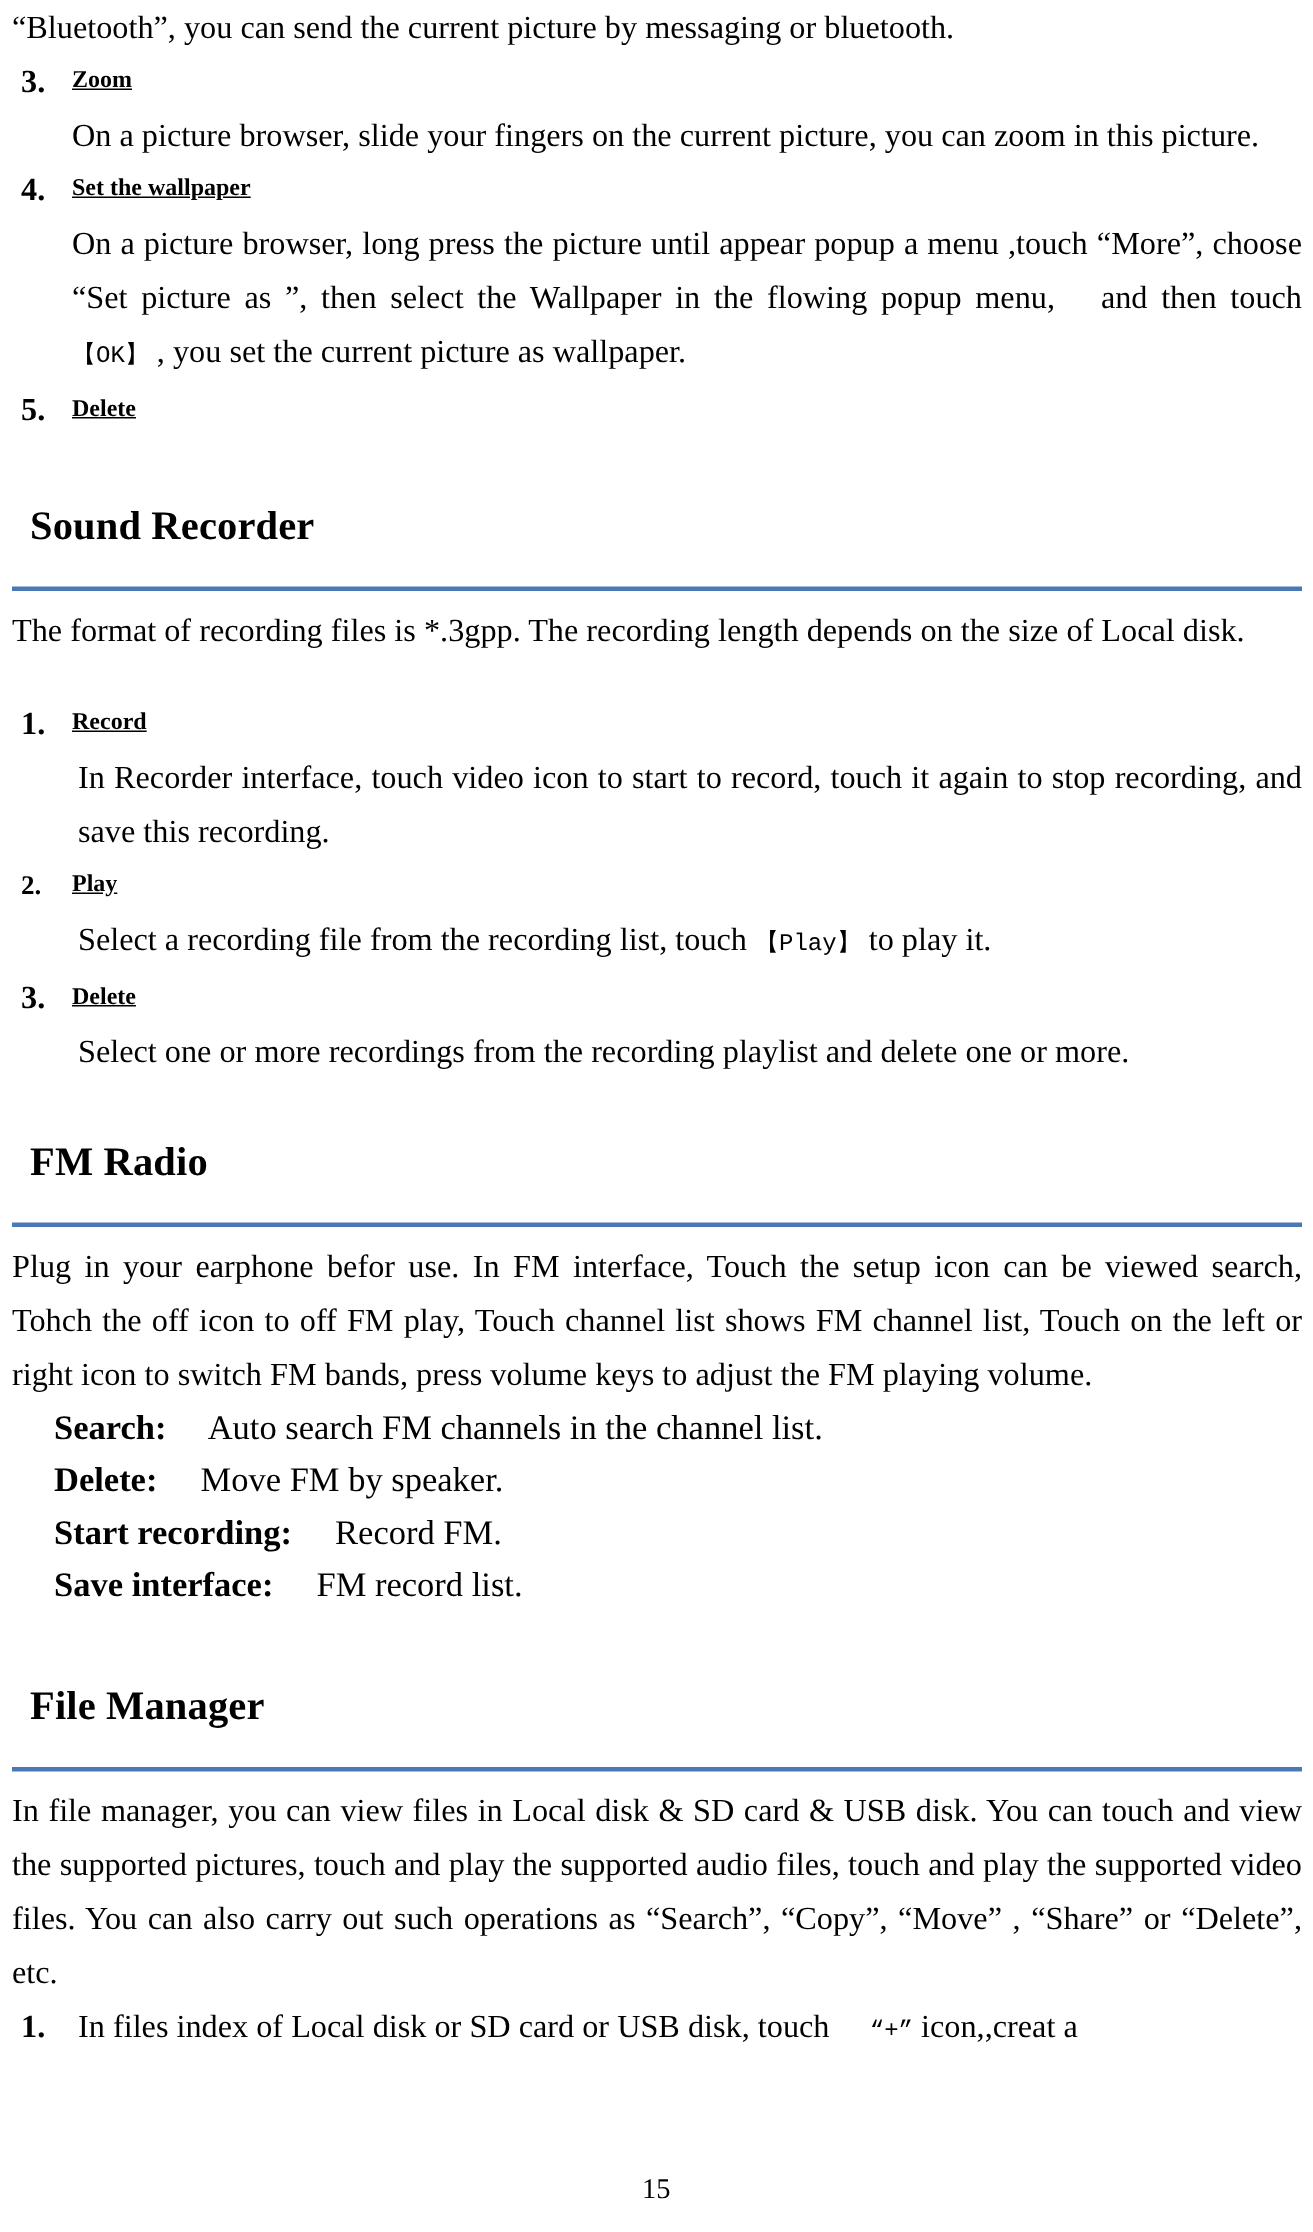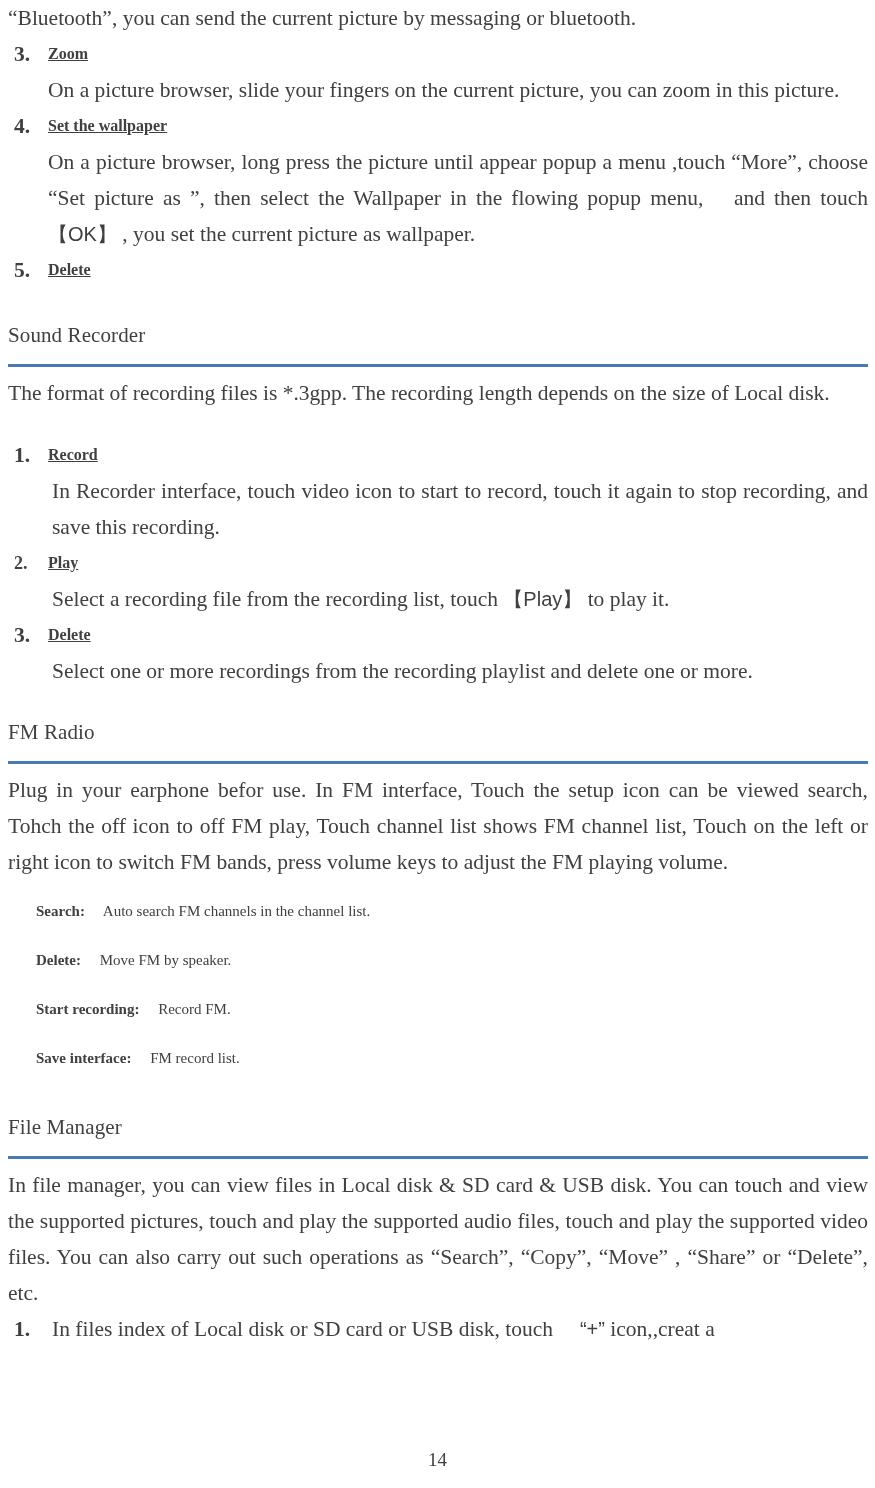--- a/index.html
+++ b/index.html
@@ -6,21 +6,21 @@
     margin: 0;
     padding: 0;
     background: #ffffff;
   }
   .page {
     position: relative;
     width: 875px;
     height: 1488px;
     background: #ffffff;
     font-family: "Liberation Serif", "DejaVu Serif", serif;
-    color: #404040;
+    color: #000000;
     overflow: hidden;
     box-sizing: border-box;
     padding: 0 7px 0 8px;
   }
 
   
   .para {
     font-size: 21.5px;
     line-height: 36px;
     text-align: justify;
@@ -60,49 +60,48 @@
     text-align: justify;
     text-justify: inter-word;
     padding-left: 40px;
     display: block;
   }
   .num-item .body.deep { padding-left: 44px; }
   .num-item .body.flush-last { text-align-last: left; }
 
   
   .section-head {
-    font-size: 21px;
-    font-weight: normal;
+    font-size: 27px;
+    font-weight: bold;
     line-height: 34px;
-    margin: 0;
+    margin: 12px;
     letter-spacing: 0.1px;
   }
   .rule {
     height: 3px;
     background: #4a7ab5;
     margin: 0;
     width: 100%;
   }
 
   
   .def-row {
-    font-size: 15px;
+    font-size: 23px;
     line-height: 35px;
     padding-left: 28px;
     white-space: pre;
-    margin-top: 14px;
   }
   .def-row .term {
     font-weight: bold;
   }
 
   
   .cjk {
-    font-family: Liberation Sans, sans-serif;
-    font-size: 20px;
+    font-family: Liberation Mono, monospace;
+    font-size: 16px;
   }
   .sp-26 { height: 26px; }
   .sp-30 { height: 30px; }
   .sp-34 { height: 34px; }
   .sp-12 { height: 12px; }
   .sp-8  { height: 8px; }
 
   .page-number {
     position: absolute;
     left: 0;
@@ -187,15 +186,15 @@
   <div class="rule"></div>
   <div class="sp-8"></div>
 
   <p class="para last-justify">In file manager, you can view files in Local disk &amp; SD card &amp; USB disk. You can touch and view the supported pictures, touch and play the supported audio files, touch and play the supported video files. You can also carry out such operations as “Search”, “Copy”, “Move” , “Share” or “Delete”, etc.</p>
 
   <div class="num-item">
     <span class="marker">1.</span>
     <span class="body deep"><span>In files index of Local disk or SD card or USB disk, touch  </span><span class="cjk">“+”</span><span> icon,,creat a</span></span>
   </div>
 
-  <div class="page-number">14</div>
+  <div class="page-number">15</div>
 
 </div>
 
 </body></html>

